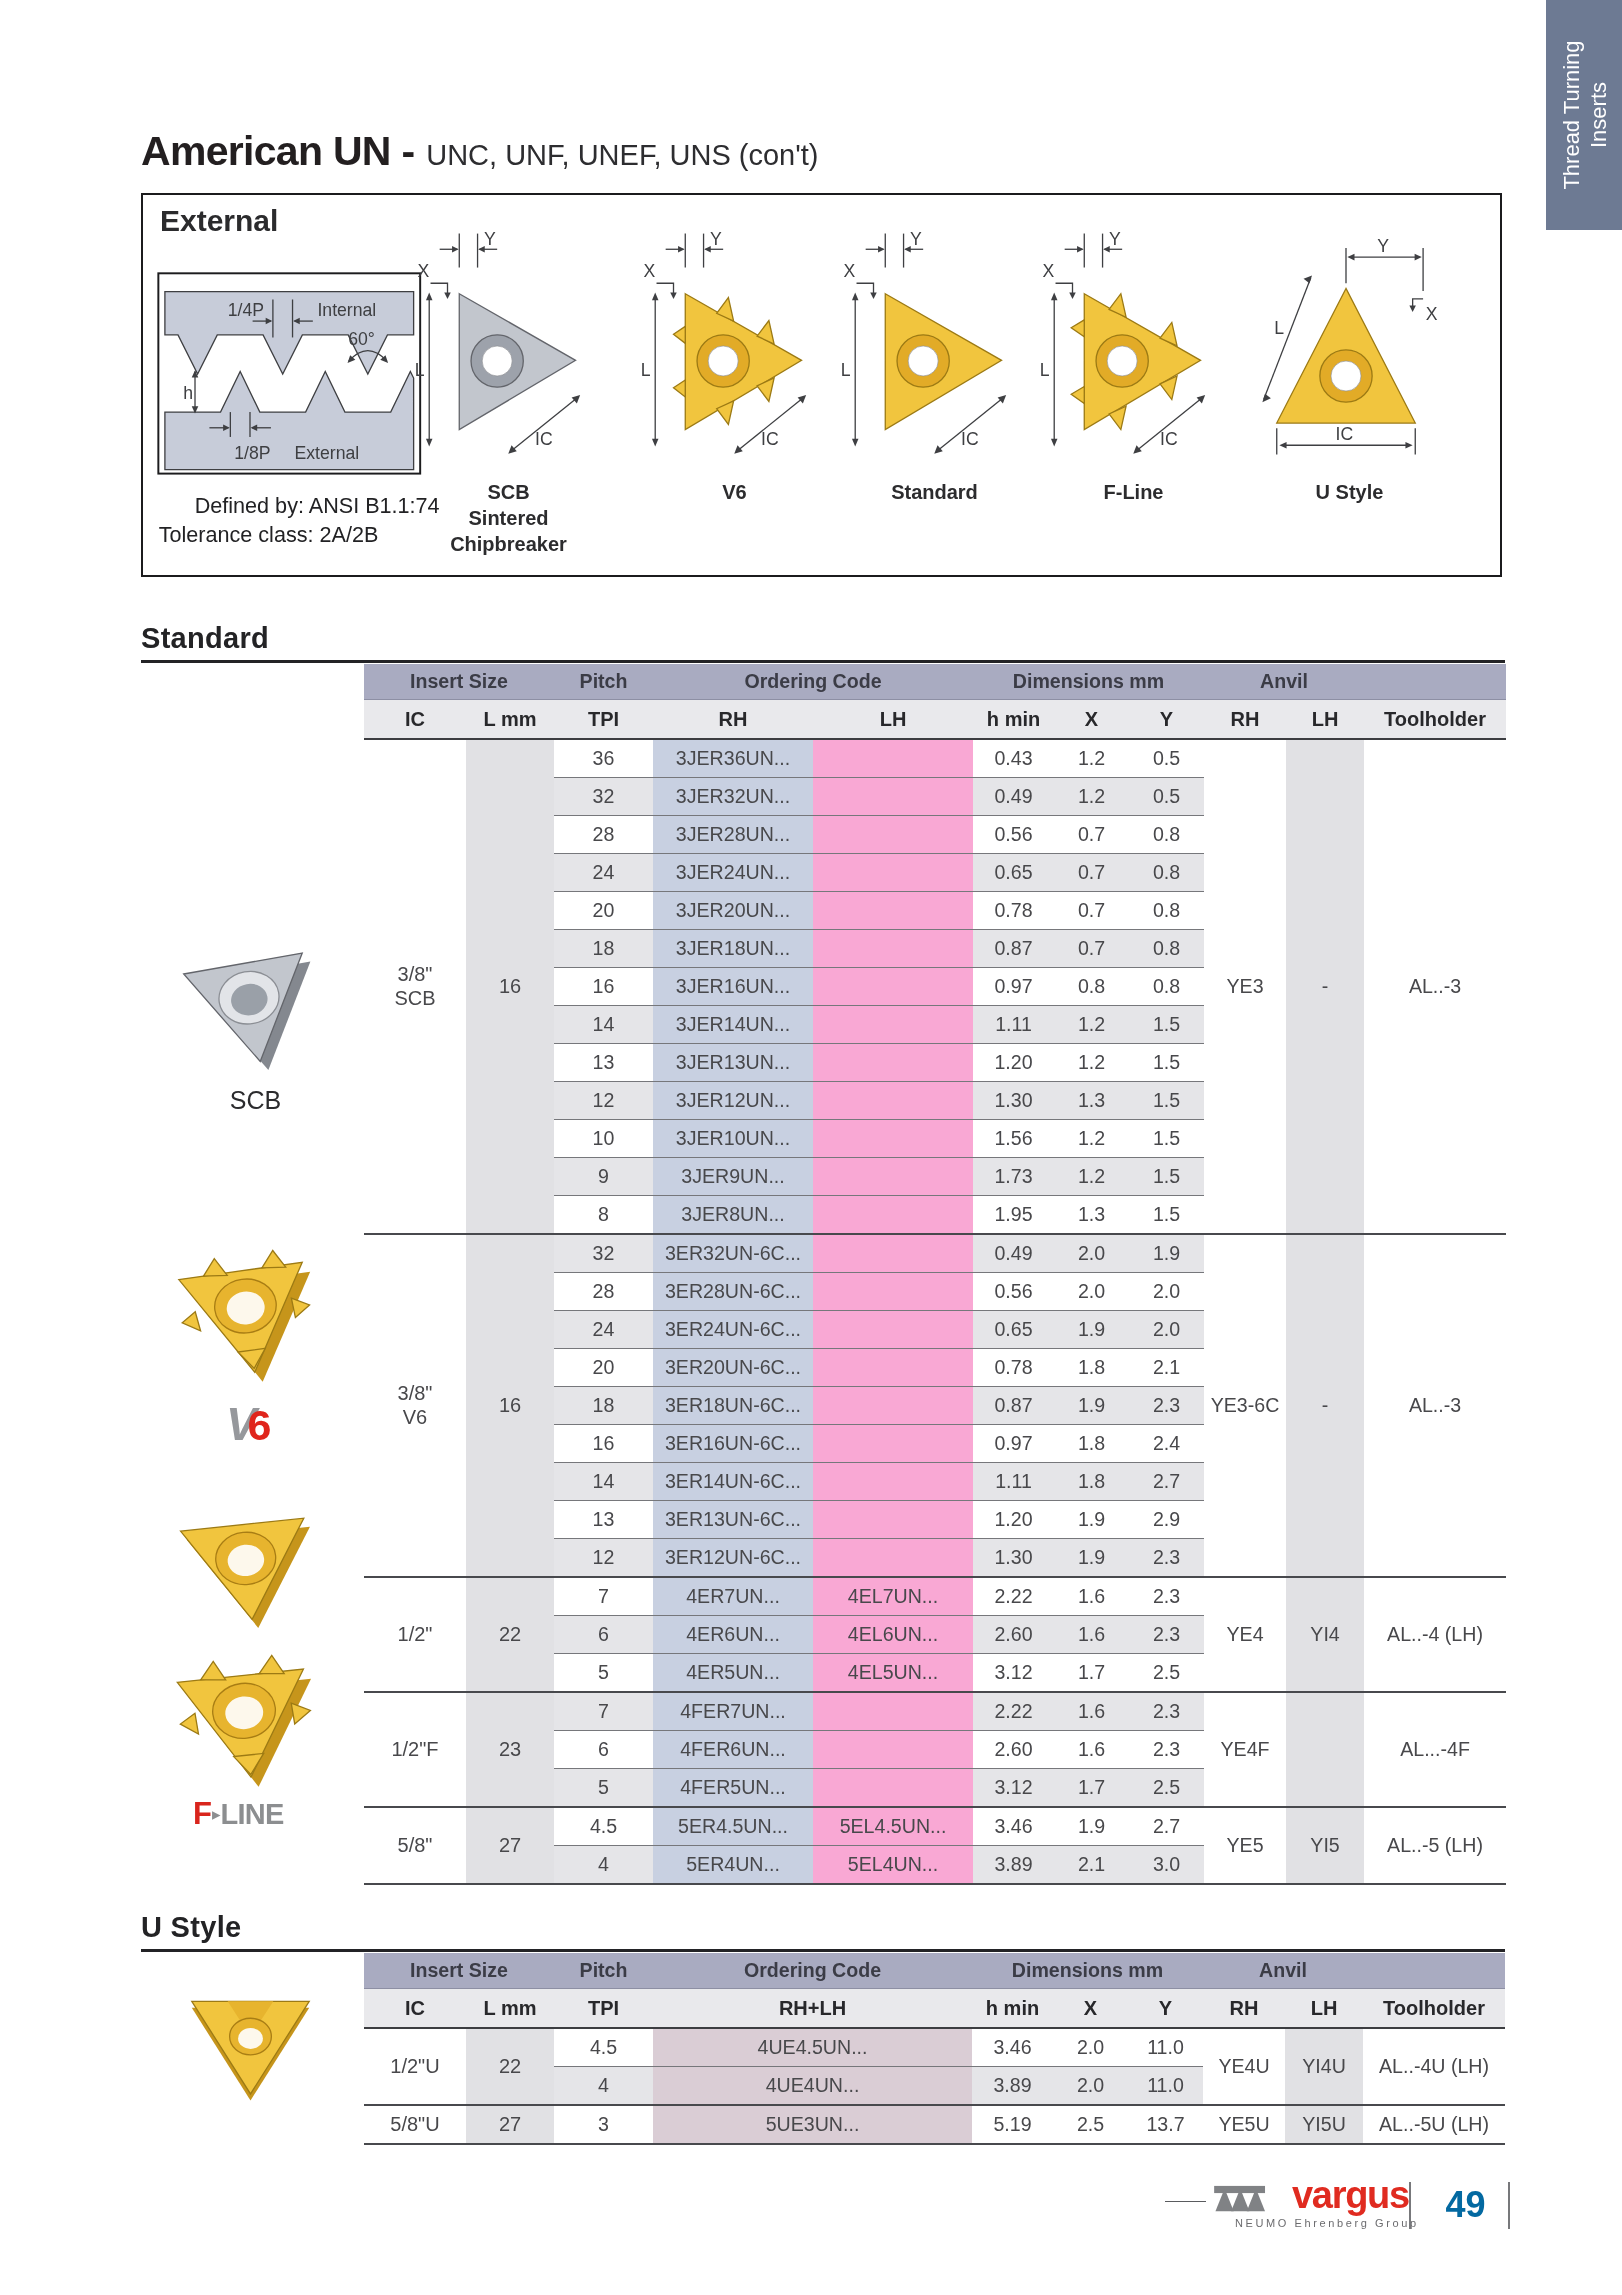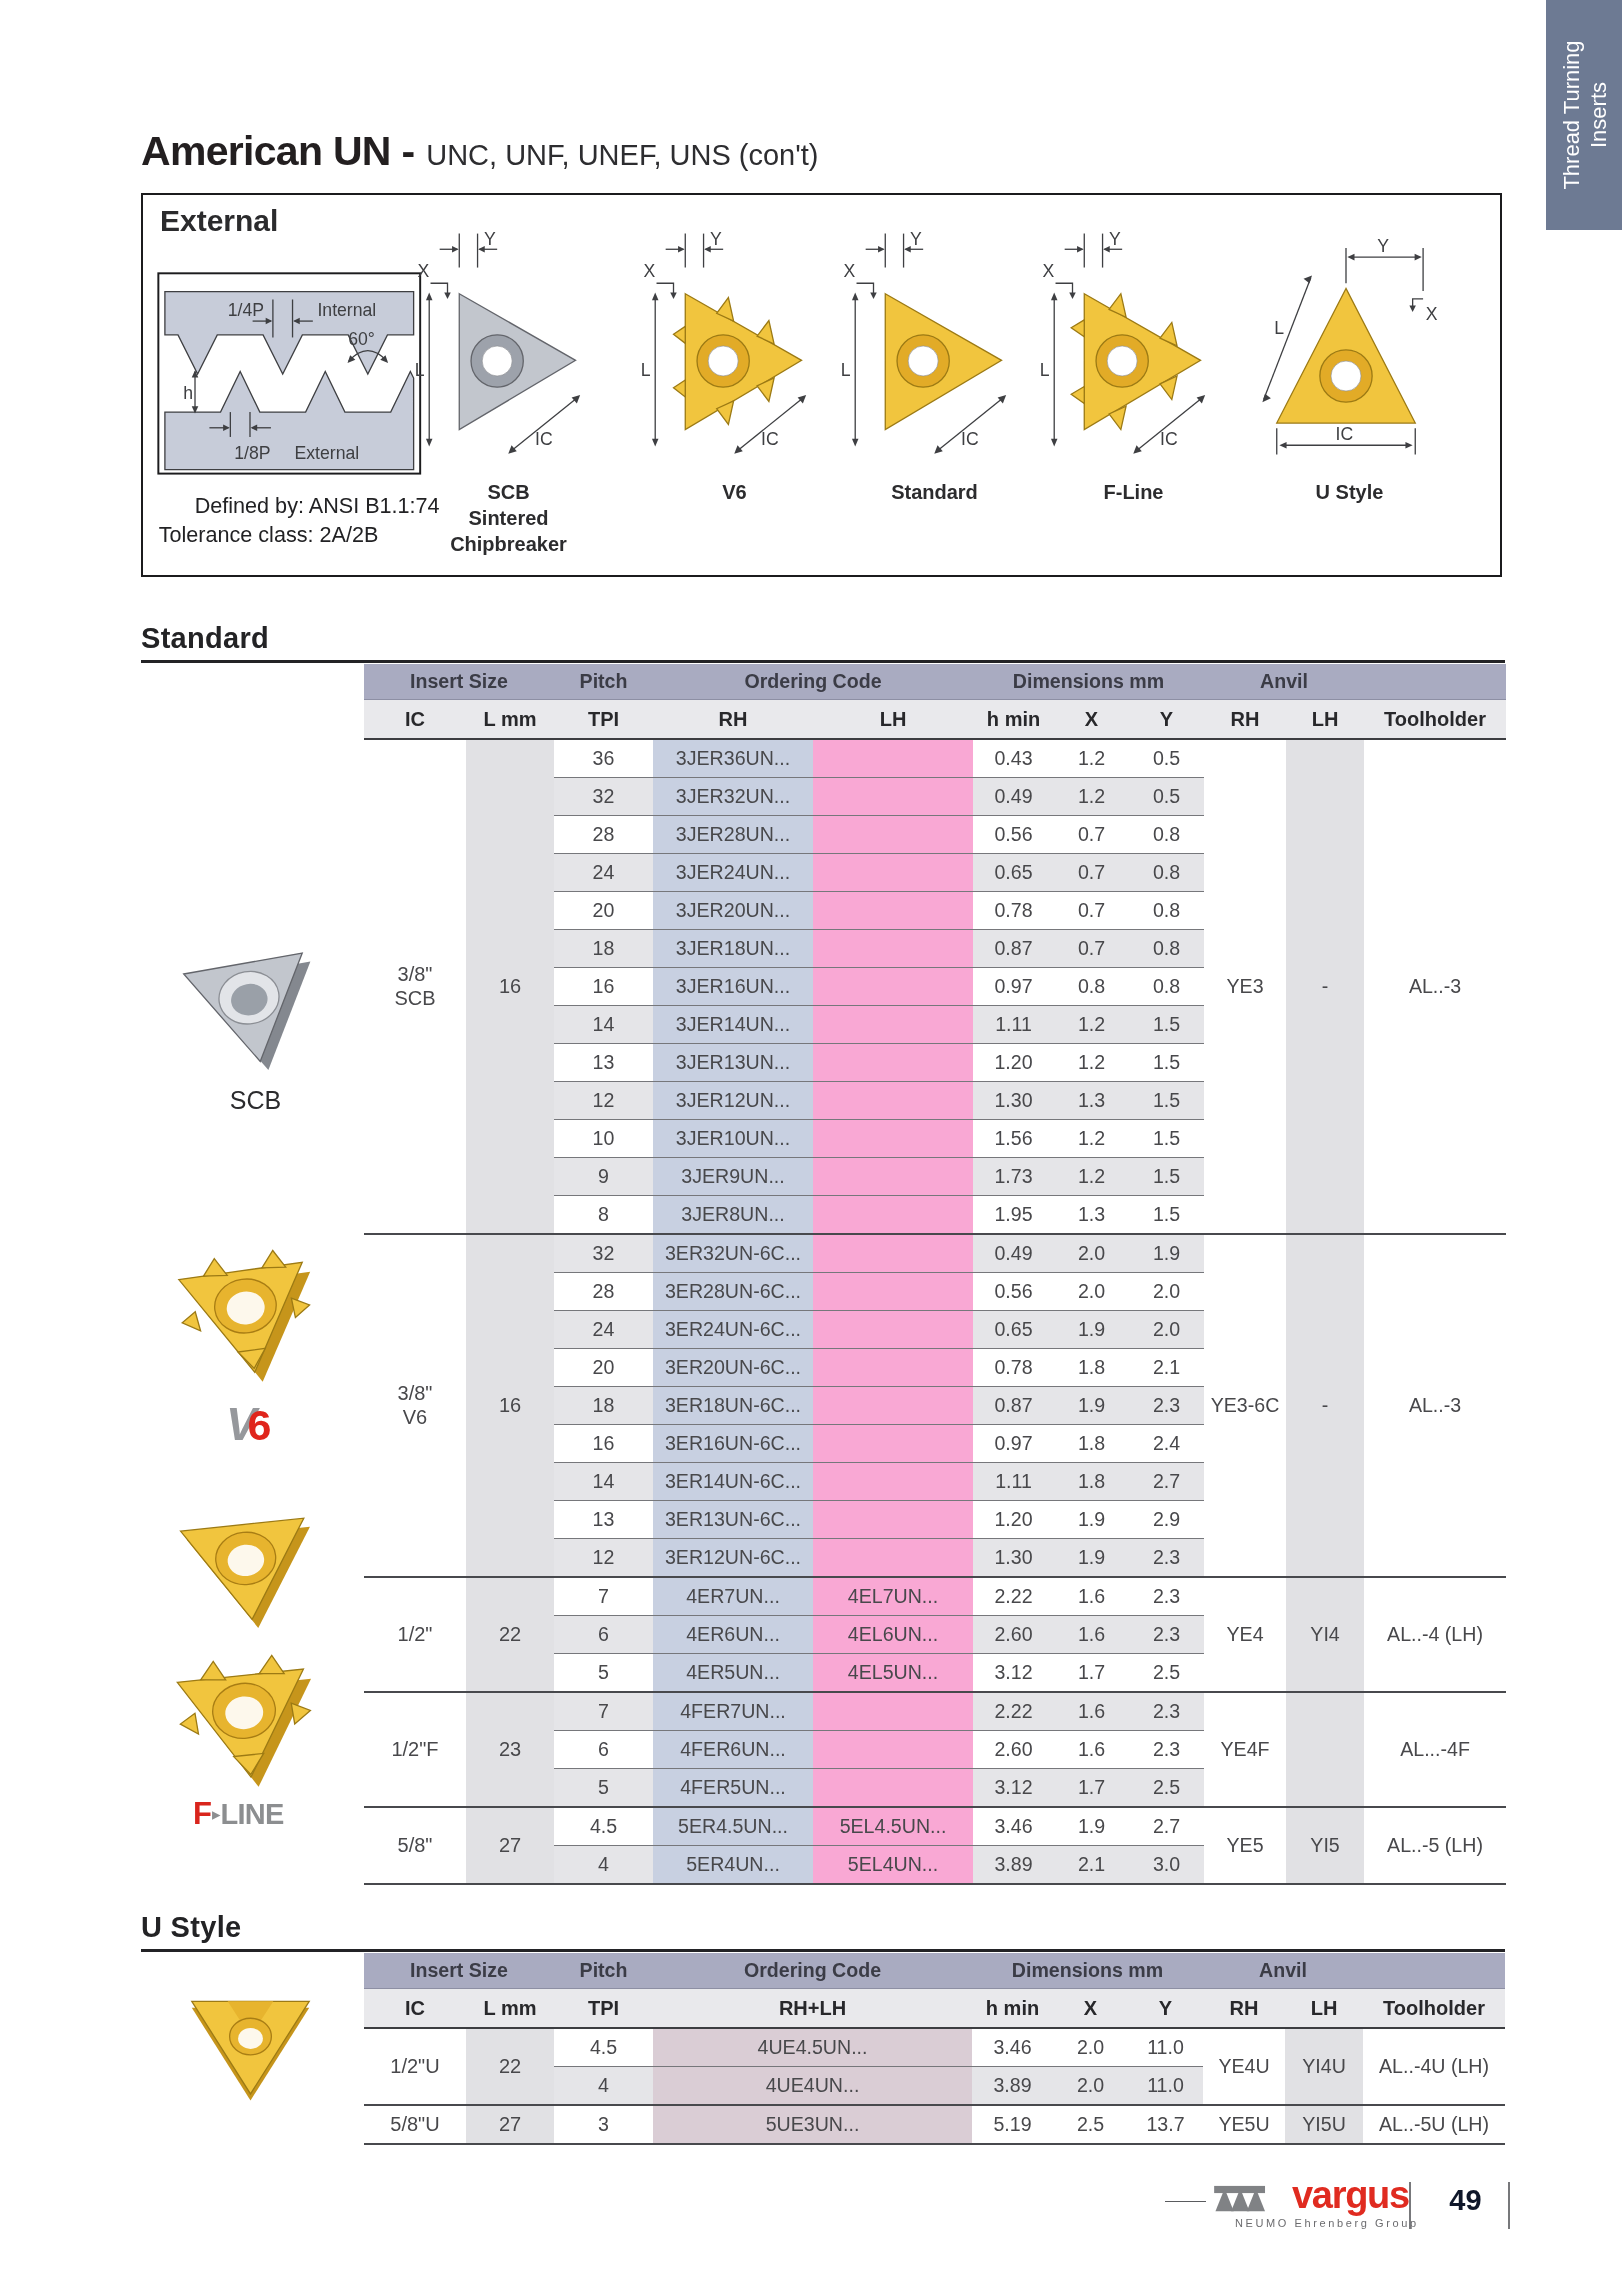--- a/index.html
+++ b/index.html
@@ -61,21 +61,21 @@
   .v6-logo .six{font-size:43px;font-weight:bold;color:#e0251c;margin-left:-9.2px;}
   .fline-logo{white-space:nowrap;}
   .fline-logo .f{font-size:31px;font-weight:bold;color:#d9251d;}
   .fline-logo .arrow{font-size:17px;color:#8c8e90;vertical-align:3.9px;}
   .fline-logo .line{font-size:29px;font-weight:bold;color:#8c8e90;letter-spacing:-0.7px;}
 
   
   .footer-line{background:#5a5b5e;}
   .vargus-word{font-size:38px;font-weight:bold;color:#e02b20;letter-spacing:-1.3px;}
   .vargus-sub{font-size:11px;color:#6b6b6e;letter-spacing:2.6px;}
-  .page-num{font-size:29px;font-weight:bold;color:#0f172a;}
+  .page-num{font-size:36px;font-weight:bold;color:#0369a1;}
   .vbar{width:2px;background:#77787b;}
 </style>
 </head>
 <body>
 
 <div class="abs side-tab">
   <div class="side-tab-inner">
     <div>
       <span>Thread Turning</span><br>
       <span>Inserts</span>

